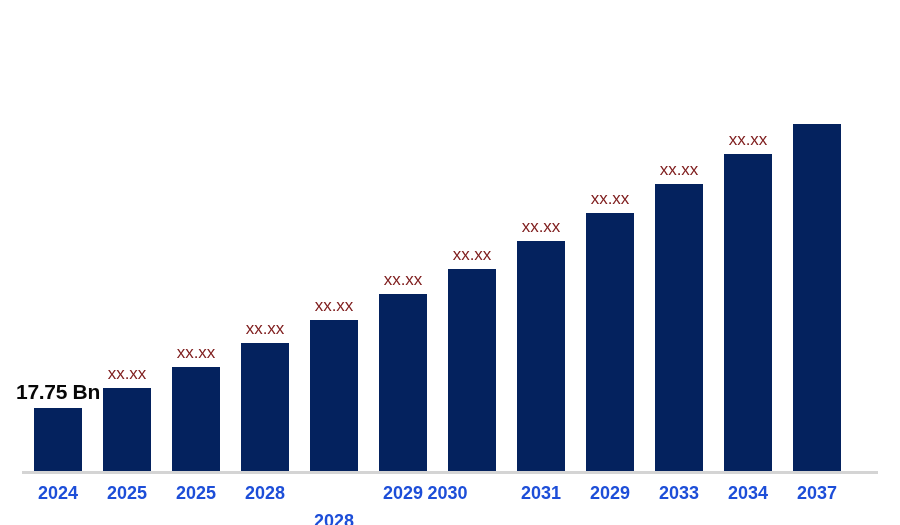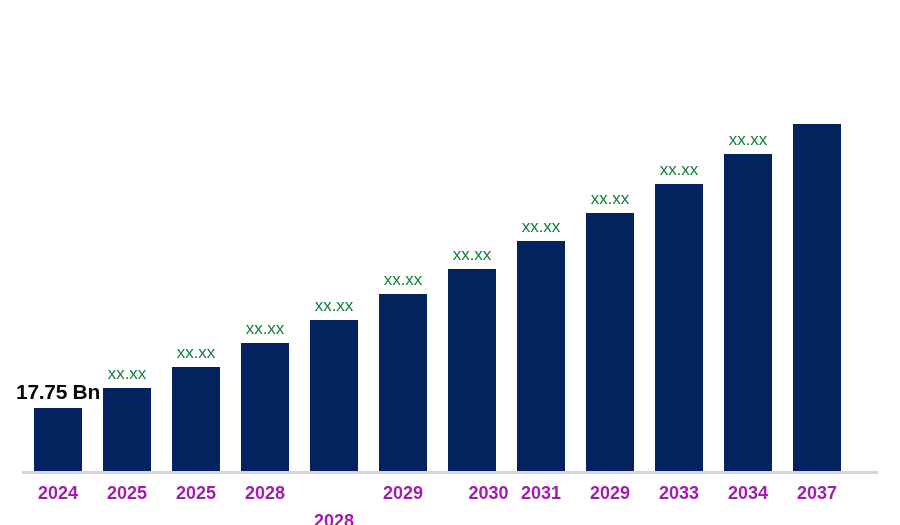--- a/index.html
+++ b/index.html
@@ -48,37 +48,37 @@
   .bar {
     position: absolute;
     background: #04225e;
   }
   .bar-label {
     position: absolute;
     text-align: center;
     font-family: "Liberation Sans", sans-serif;
     font-size: 17px;
     font-weight: normal;
-    color: #15803d;
+    color: #7f1d1d;
     white-space: nowrap;
   }
   .bar-label.emph {
     font-size: 21px;
     font-weight: bold;
     letter-spacing: -0.3px;
     color: #070707;
   }
   .x-tick {
     position: absolute;
     top: 483px;
     text-align: center;
     font-family: "Liberation Sans", sans-serif;
     font-size: 18px;
     font-weight: bold;
-    color: #a21caf;
+    color: #1d4ed8;
     white-space: nowrap;
   }
 </style>
 </head>
 <body>
 
 <div class="canvas">
 
 
   <div class="plot">
@@ -107,19 +107,19 @@
       <div class="bar-label" style="width: 90px; left: 703px; top: 129.783px;">xx.xx</div>
       <div class="bar" style="left: 793px; top: 124px; width: 48px; height: 347px; background: rgb(4, 34, 94);"></div>
     </div>
 
 <div class="x-tick" style="width: 69px; left: 23.5px;">2024</div>
     <div class="x-tick" style="width: 69px; left: 92.5px;">2025</div>
     <div class="x-tick" style="width: 69px; left: 161.5px;">2025</div>
     <div class="x-tick" style="width: 69px; left: 230.5px;">2028</div>
     <div class="x-tick" style="width: 69px; left: 299.5px; margin-top: 28px;">2028</div>
     <div class="x-tick" style="width: 69px; left: 368.5px;">2029</div>
-    <div class="x-tick" style="width: 69px; left: 454px;">2030</div>
+    <div class="x-tick" style="width: 69px; left: 413px;">2030</div>
     <div class="x-tick" style="width: 69px; left: 506.5px;">2031</div>
     <div class="x-tick" style="width: 69px; left: 575.5px;">2029</div>
     <div class="x-tick" style="width: 69px; left: 644.5px;">2033</div>
     <div class="x-tick" style="width: 69px; left: 713.5px;">2034</div>
     <div class="x-tick" style="width: 69px; left: 782.5px;">2037</div>
   </div>
 
 </body></html>

